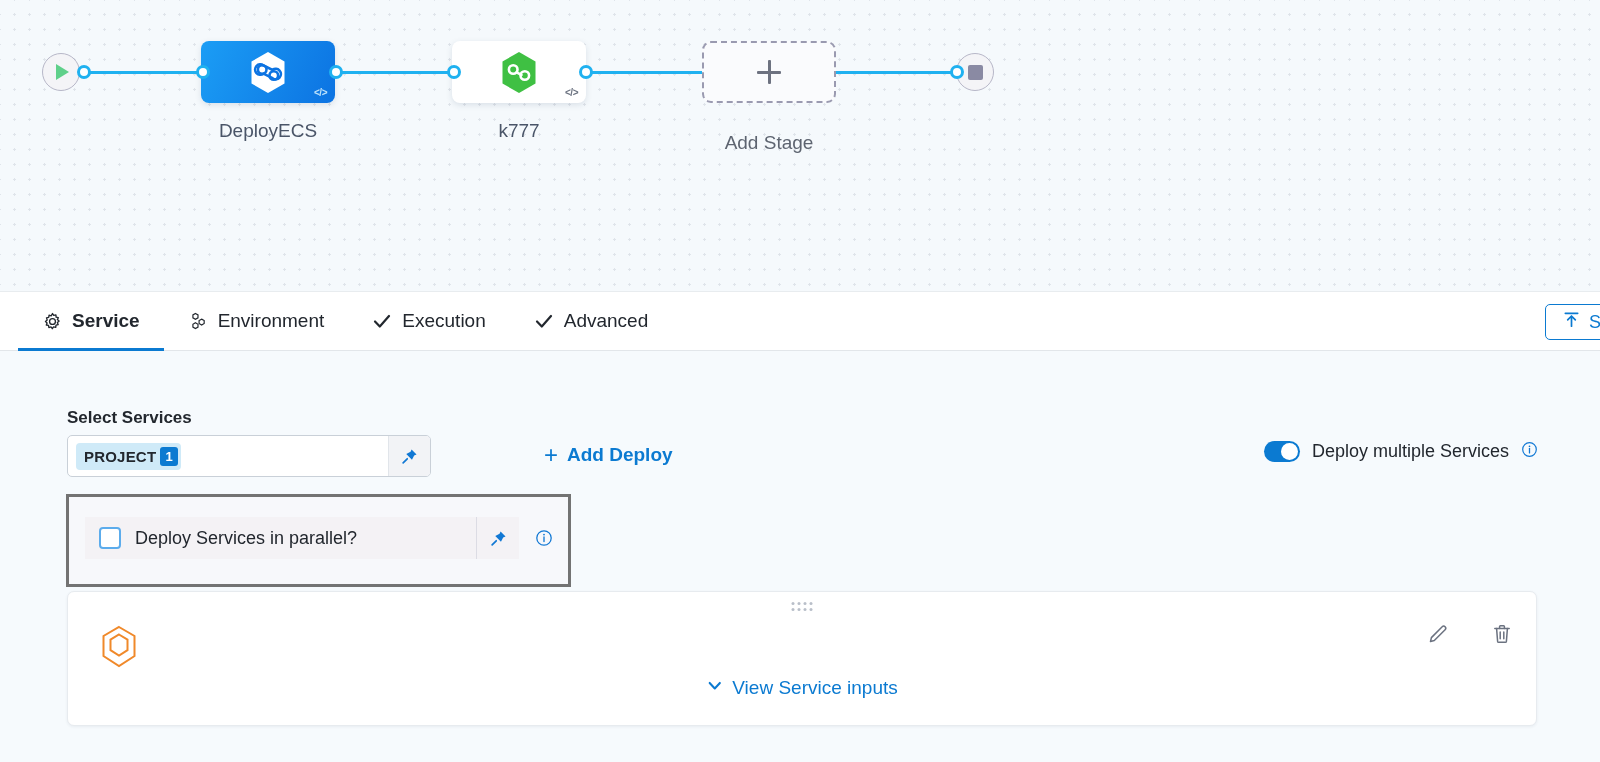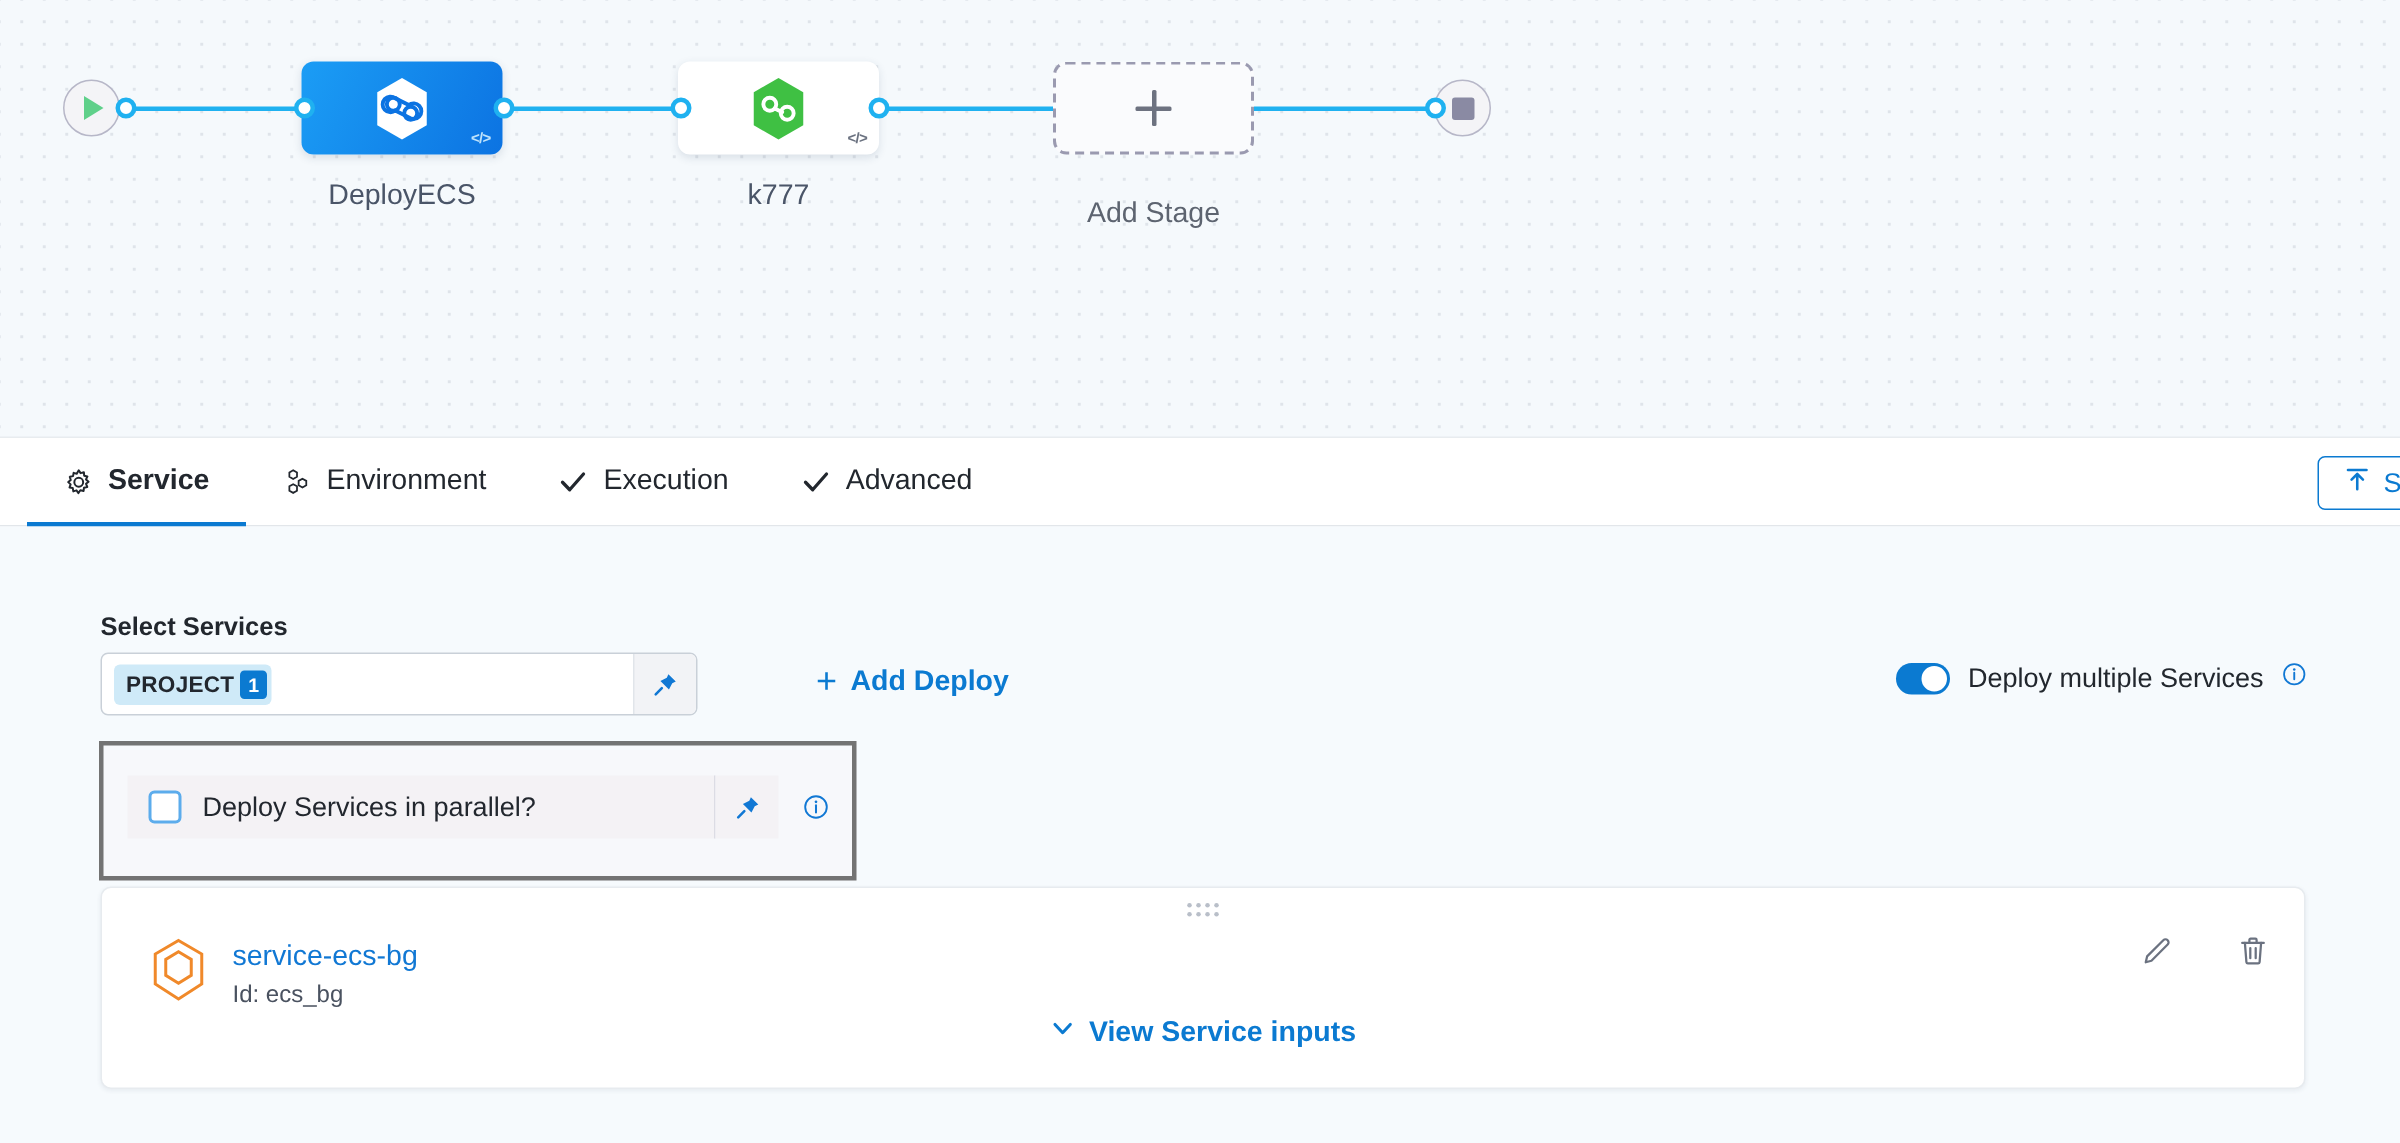--- a/index.html
+++ b/index.html
@@ -132,21 +132,21 @@
     position: absolute; left: 0; top: 351px; width: 1600px; height: 411px;
     background: #f6fafd;
   }
   .section-title {
     position: absolute; left: 67px; top: 57px;
     font-size: 17px; color: #22272e; font-weight: bold;
   }
 
   .multi-input-wrap {
     position: absolute; left: 67px; top: 84px;
-    width: 398px; height: 42px;
+    width: 364px; height: 42px;
     display: flex;
     border: 1px solid #c9d0d8; border-radius: 5px;
     background: #ffffff;
     overflow: hidden;
   }
   .multi-input {
     flex: 1; display: flex; align-items: center; padding: 0 8px; gap: 6px;
   }
   .chip {
     display: inline-flex; align-items: center;
@@ -228,21 +228,21 @@
     grid-template-rows: repeat(2, 3px); gap: 3px;
   }
   .grip i { width: 3px; height: 3px; background: #b9bfc9; border-radius: 50%; display: block; }
   .svc-main { position: absolute; left: 32px; top: 33px; display: flex; gap: 17px; }
   .svc-txt { padding-top: 2px; }
   .svc-name { font-size: 19px; color: #1178d4; cursor: pointer; }
   .svc-id { font-size: 16px; color: #4a5260; margin-top: 6px; }
   .view-inputs {
     position: absolute; left: 50%; transform: translateX(-50%); top: 85px;
     display: flex; align-items: center; gap: 9px;
-    color: #0b7ad1; font-size: 19px; font-weight: bold; cursor: pointer;
+    color: #0b7ad1; font-size: 19px; font-weight: normal; cursor: pointer;
     white-space: nowrap;
   }
   .svc-actions {
     position: absolute; right: 22px; top: 30px;
     display: flex; align-items: center; gap: 40px;
   }
   .icon-btn { width: 24px; height: 24px; cursor: pointer; }
 </style>
 </head>
 <body>
@@ -422,24 +422,20 @@
         <i></i>
         <i></i>
         <i></i>
     </div>
 
     <div class="svc-main">
       <svg width="38" height="43" viewBox="0 0 38 43">
         <path d="M19 2 L34.5 11 L34.5 31 L19 41 L3.5 31 L3.5 11 Z" fill="none" stroke="#f0892a" stroke-width="2"></path>
         <path d="M19 9.5 L27.5 14.6 L27.5 25.2 L19 30.5 L10.5 25.2 L10.5 14.6 Z" fill="none" stroke="#f0892a" stroke-width="2"></path>
       </svg>
-      <div class="svc-txt">
-        <div class="svc-name">service-ecs-bg</div>
-        <div class="svc-id">Id: ecs_bg</div>
-      </div>
     </div>
 
     <div class="view-inputs">
       <span>
         <svg viewBox="0 0 20 20" width="17" height="17">
             <path d="M4 7 L10 13.5 L16 7" fill="none" stroke="#0b7ad1" stroke-width="2.4" stroke-linecap="round" stroke-linejoin="round"></path>
           </svg>
       </span>
       <span>View Service inputs</span>
     </div>

